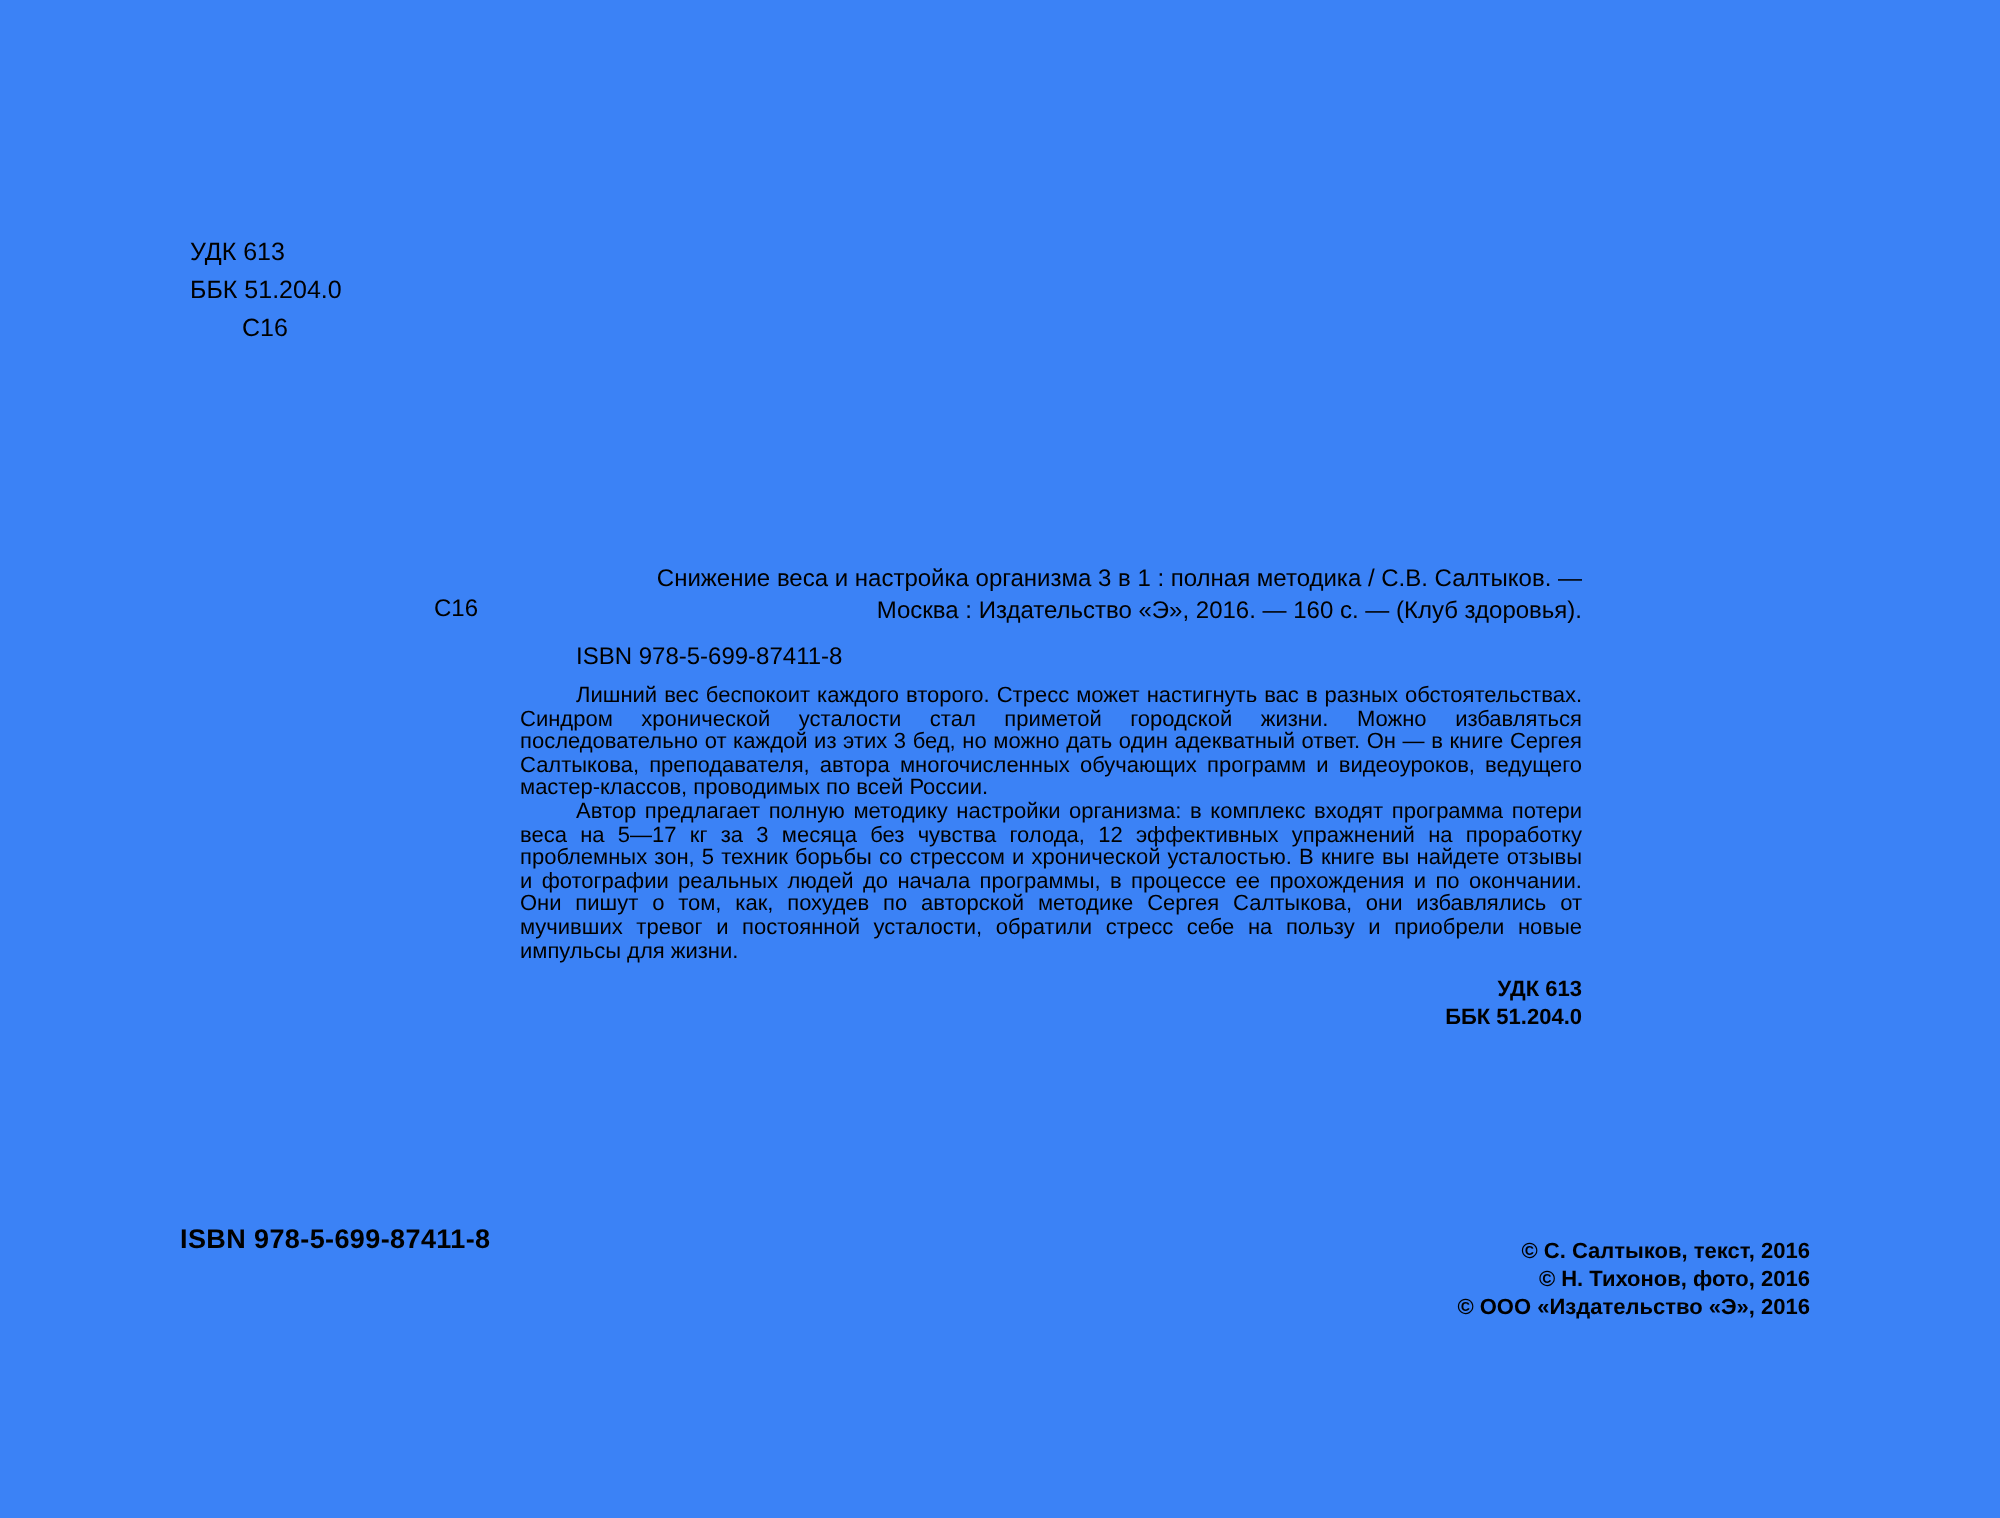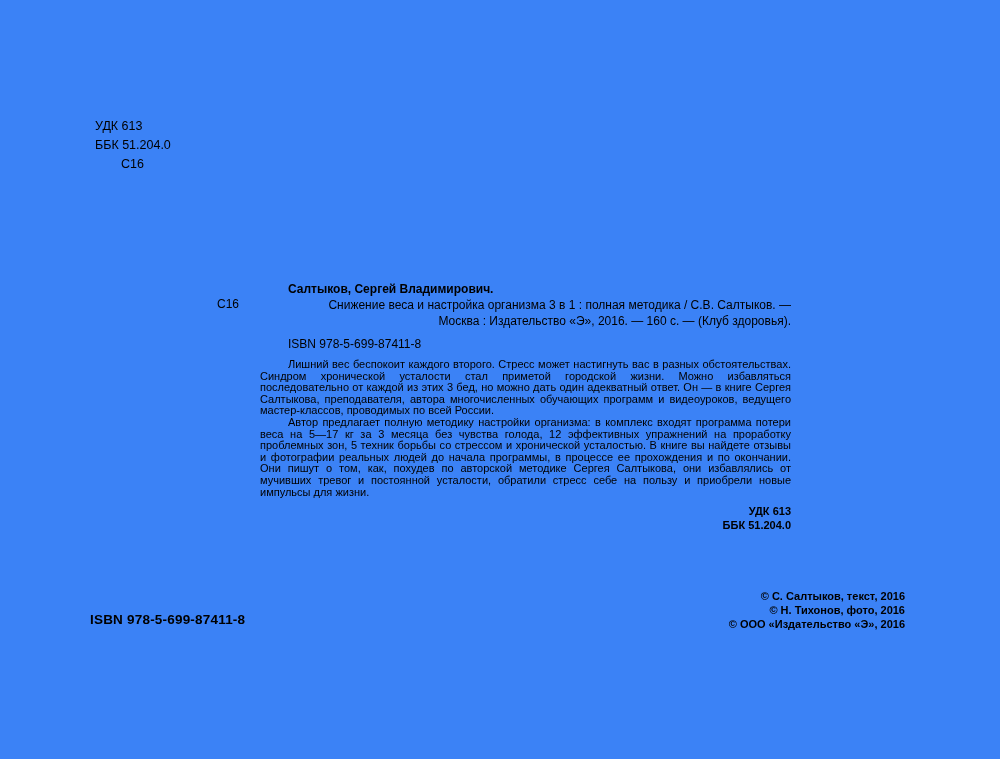--- a/index.html
+++ b/index.html
@@ -76,21 +76,21 @@
     text-align: right;
     font-size: 11px;
     line-height: 14px;
     font-weight: 700;
   }
 
   
   .copyright {
     position: absolute;
     right: 95px;
-    top: 589px;
+    top: 619px;
     text-align: right;
     font-size: 11px;
     line-height: 14px;
     font-weight: 700;
   }
 
   
   .isbn-bottom {
     position: absolute;
     left: 90px;
@@ -107,21 +107,20 @@
 
   <div class="top-codes">
     <div>УДК 613</div>
     <div>ББК 51.204.0</div>
     <div class="sign">С16</div>
   </div>
 
   <div class="catalog-sign">С16</div>
 
   <div class="text-col">
-    <div class="catalog-author">Салтыков, Сергей Владимирович.</div>
     <p class="catalog-desc">Снижение веса и настройка организма 3 в 1 : полная методика / С.В. Салтыков. — Москва : Издательство «Э», 2016. — 160 с. — (Клуб здоровья).</p>
     <p class="isbn-line">ISBN 978-5-699-87411-8</p>
 
     <p class="ann">Лишний вес беспокоит каждого второго. Стресс может настигнуть вас в разных обстоятельствах. Синдром хронической усталости стал приметой городской жизни. Можно избавляться последовательно от каждой из этих 3 бед, но можно дать один адекватный ответ. Он — в книге Сергея Салтыкова, преподавателя, автора многочисленных обучающих программ и видеоуроков, ведущего мастер-классов, проводимых по всей России.</p>
     <p class="ann">Автор предлагает полную методику настройки организма: в комплекс входят программа потери веса на 5—17 кг за 3 месяца без чувства голода, 12 эффективных упражнений на проработку проблемных зон, 5 техник борьбы со стрессом и хронической усталостью. В книге вы найдете отзывы и фотографии реальных людей до начала программы, в процессе ее прохождения и по окончании. Они пишут о том, как, похудев по авторской методике Сергея Салтыкова, они избавлялись от мучивших тревог и постоянной усталости, обратили стресс себе на пользу и приобрели новые импульсы для жизни.</p>
 
     <div class="bottom-codes">
       <div>УДК 613</div>
       <div>ББК 51.204.0</div>
     </div>

